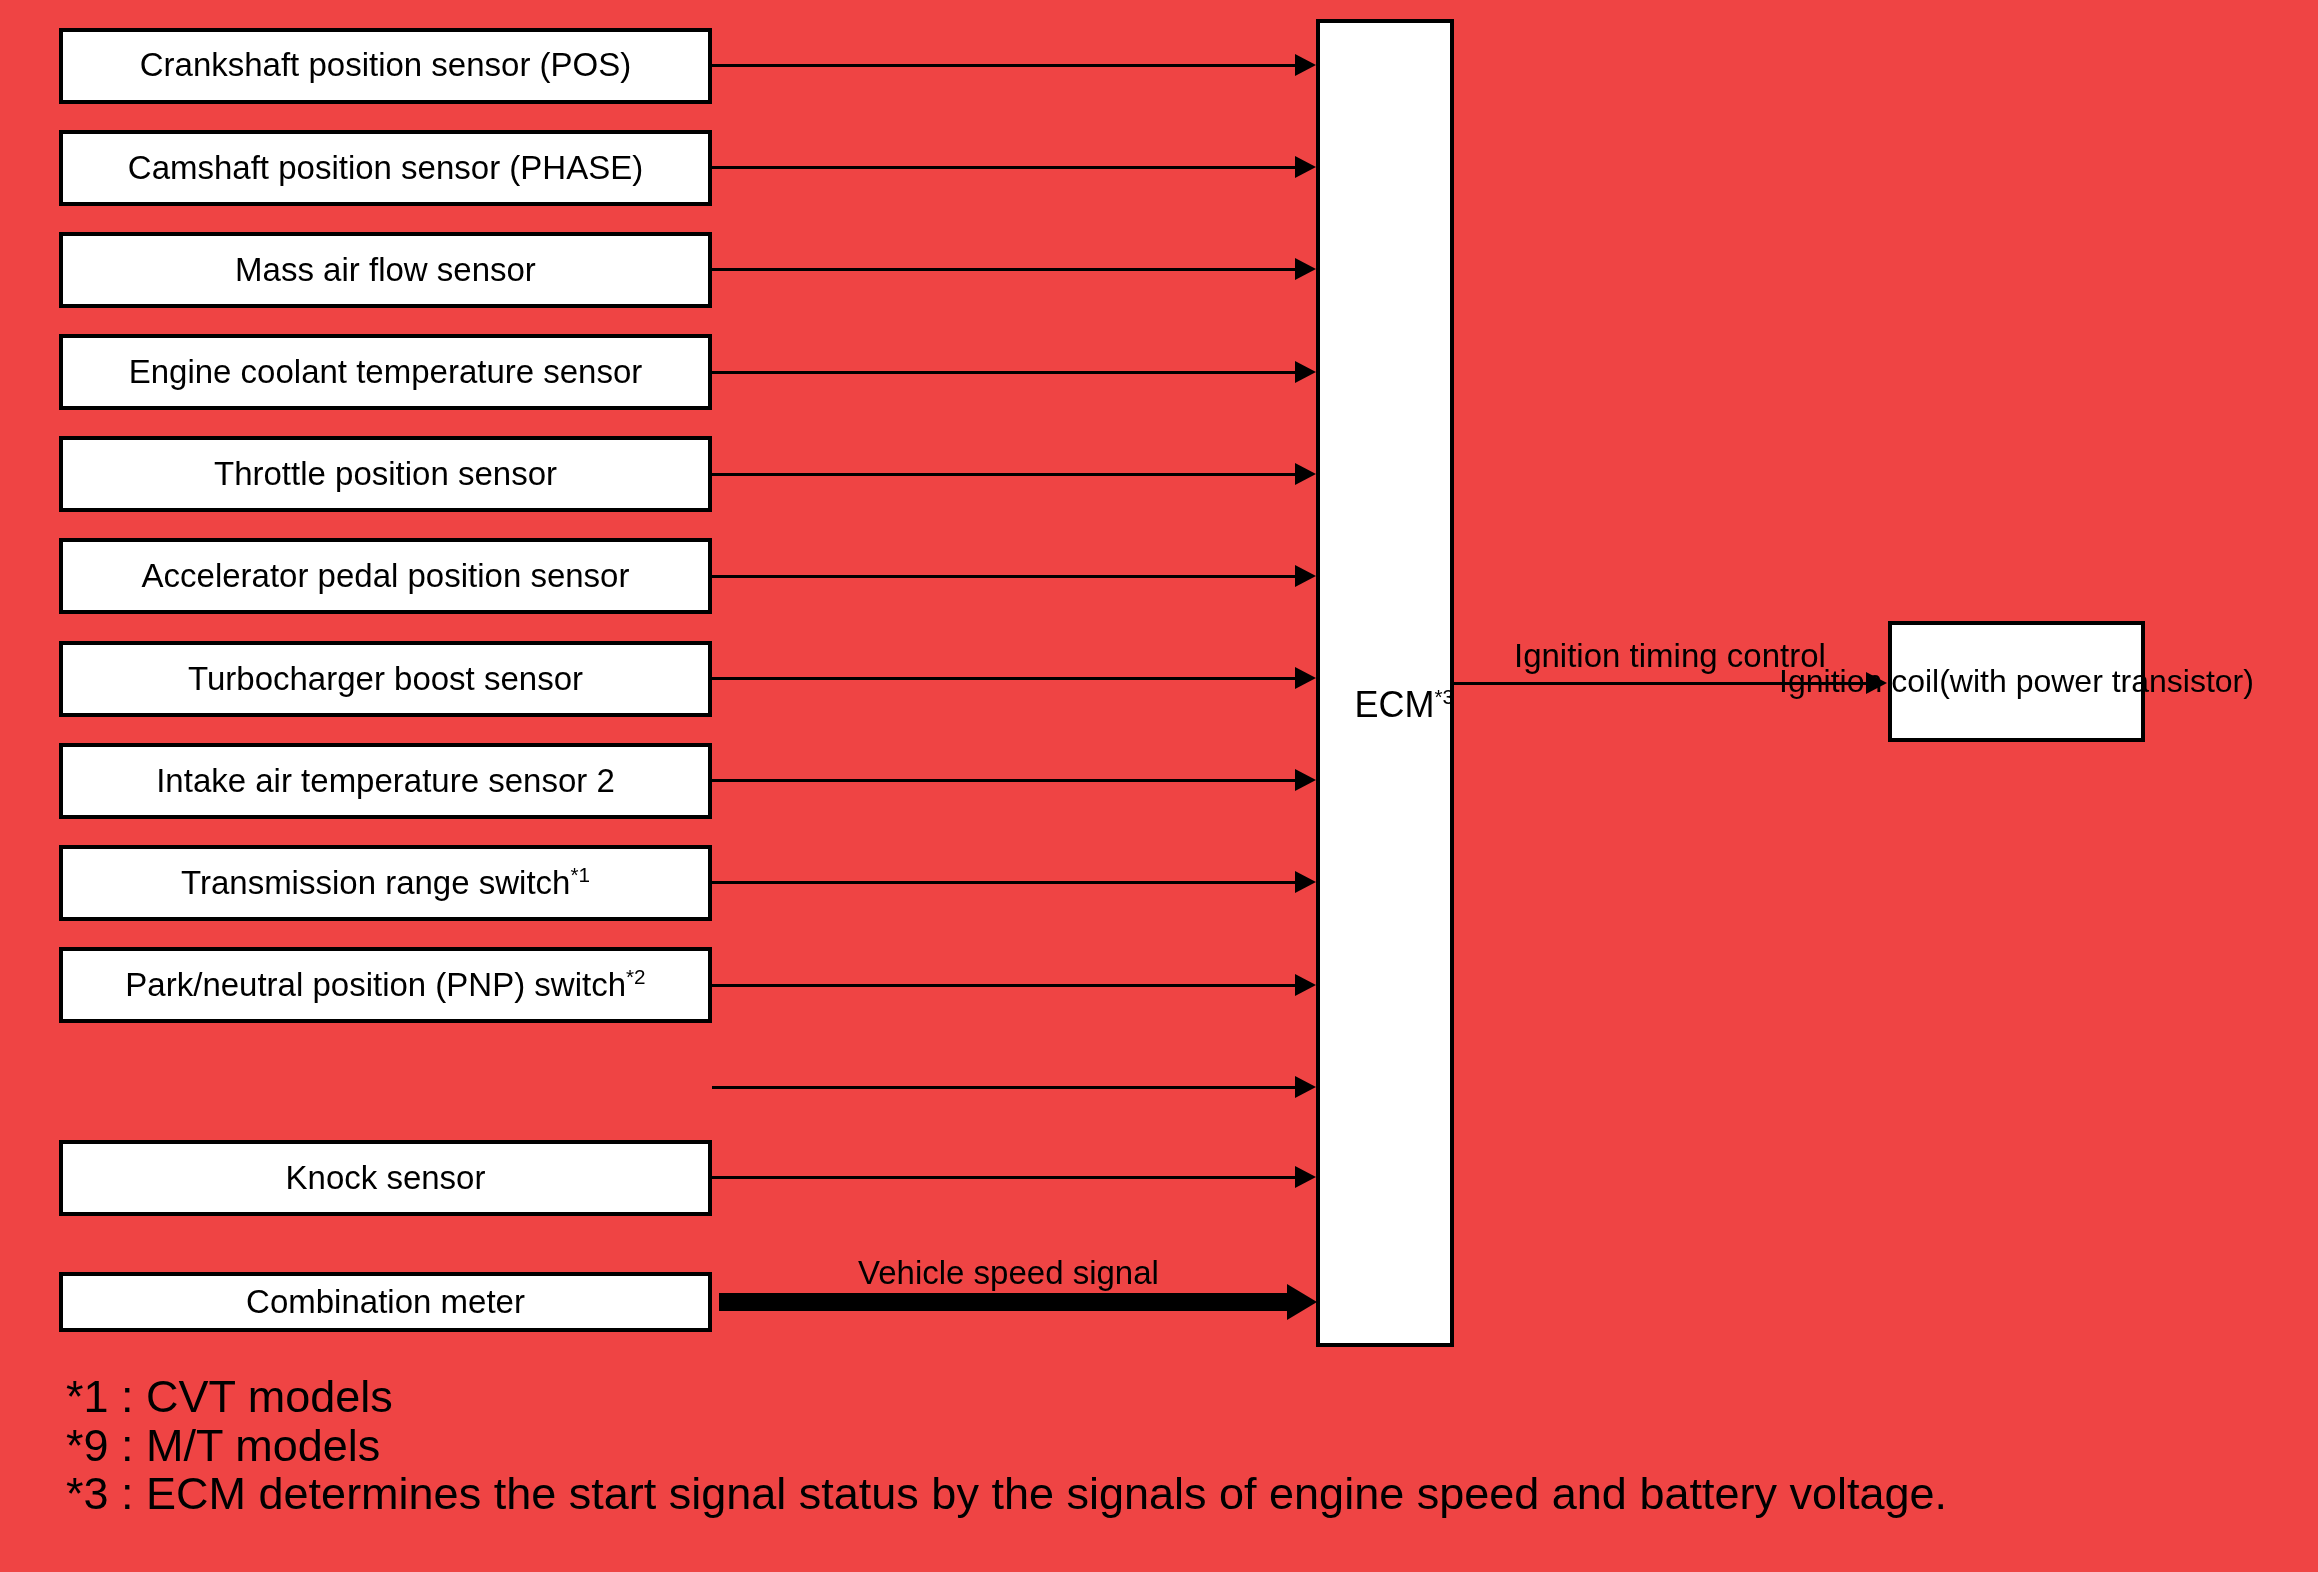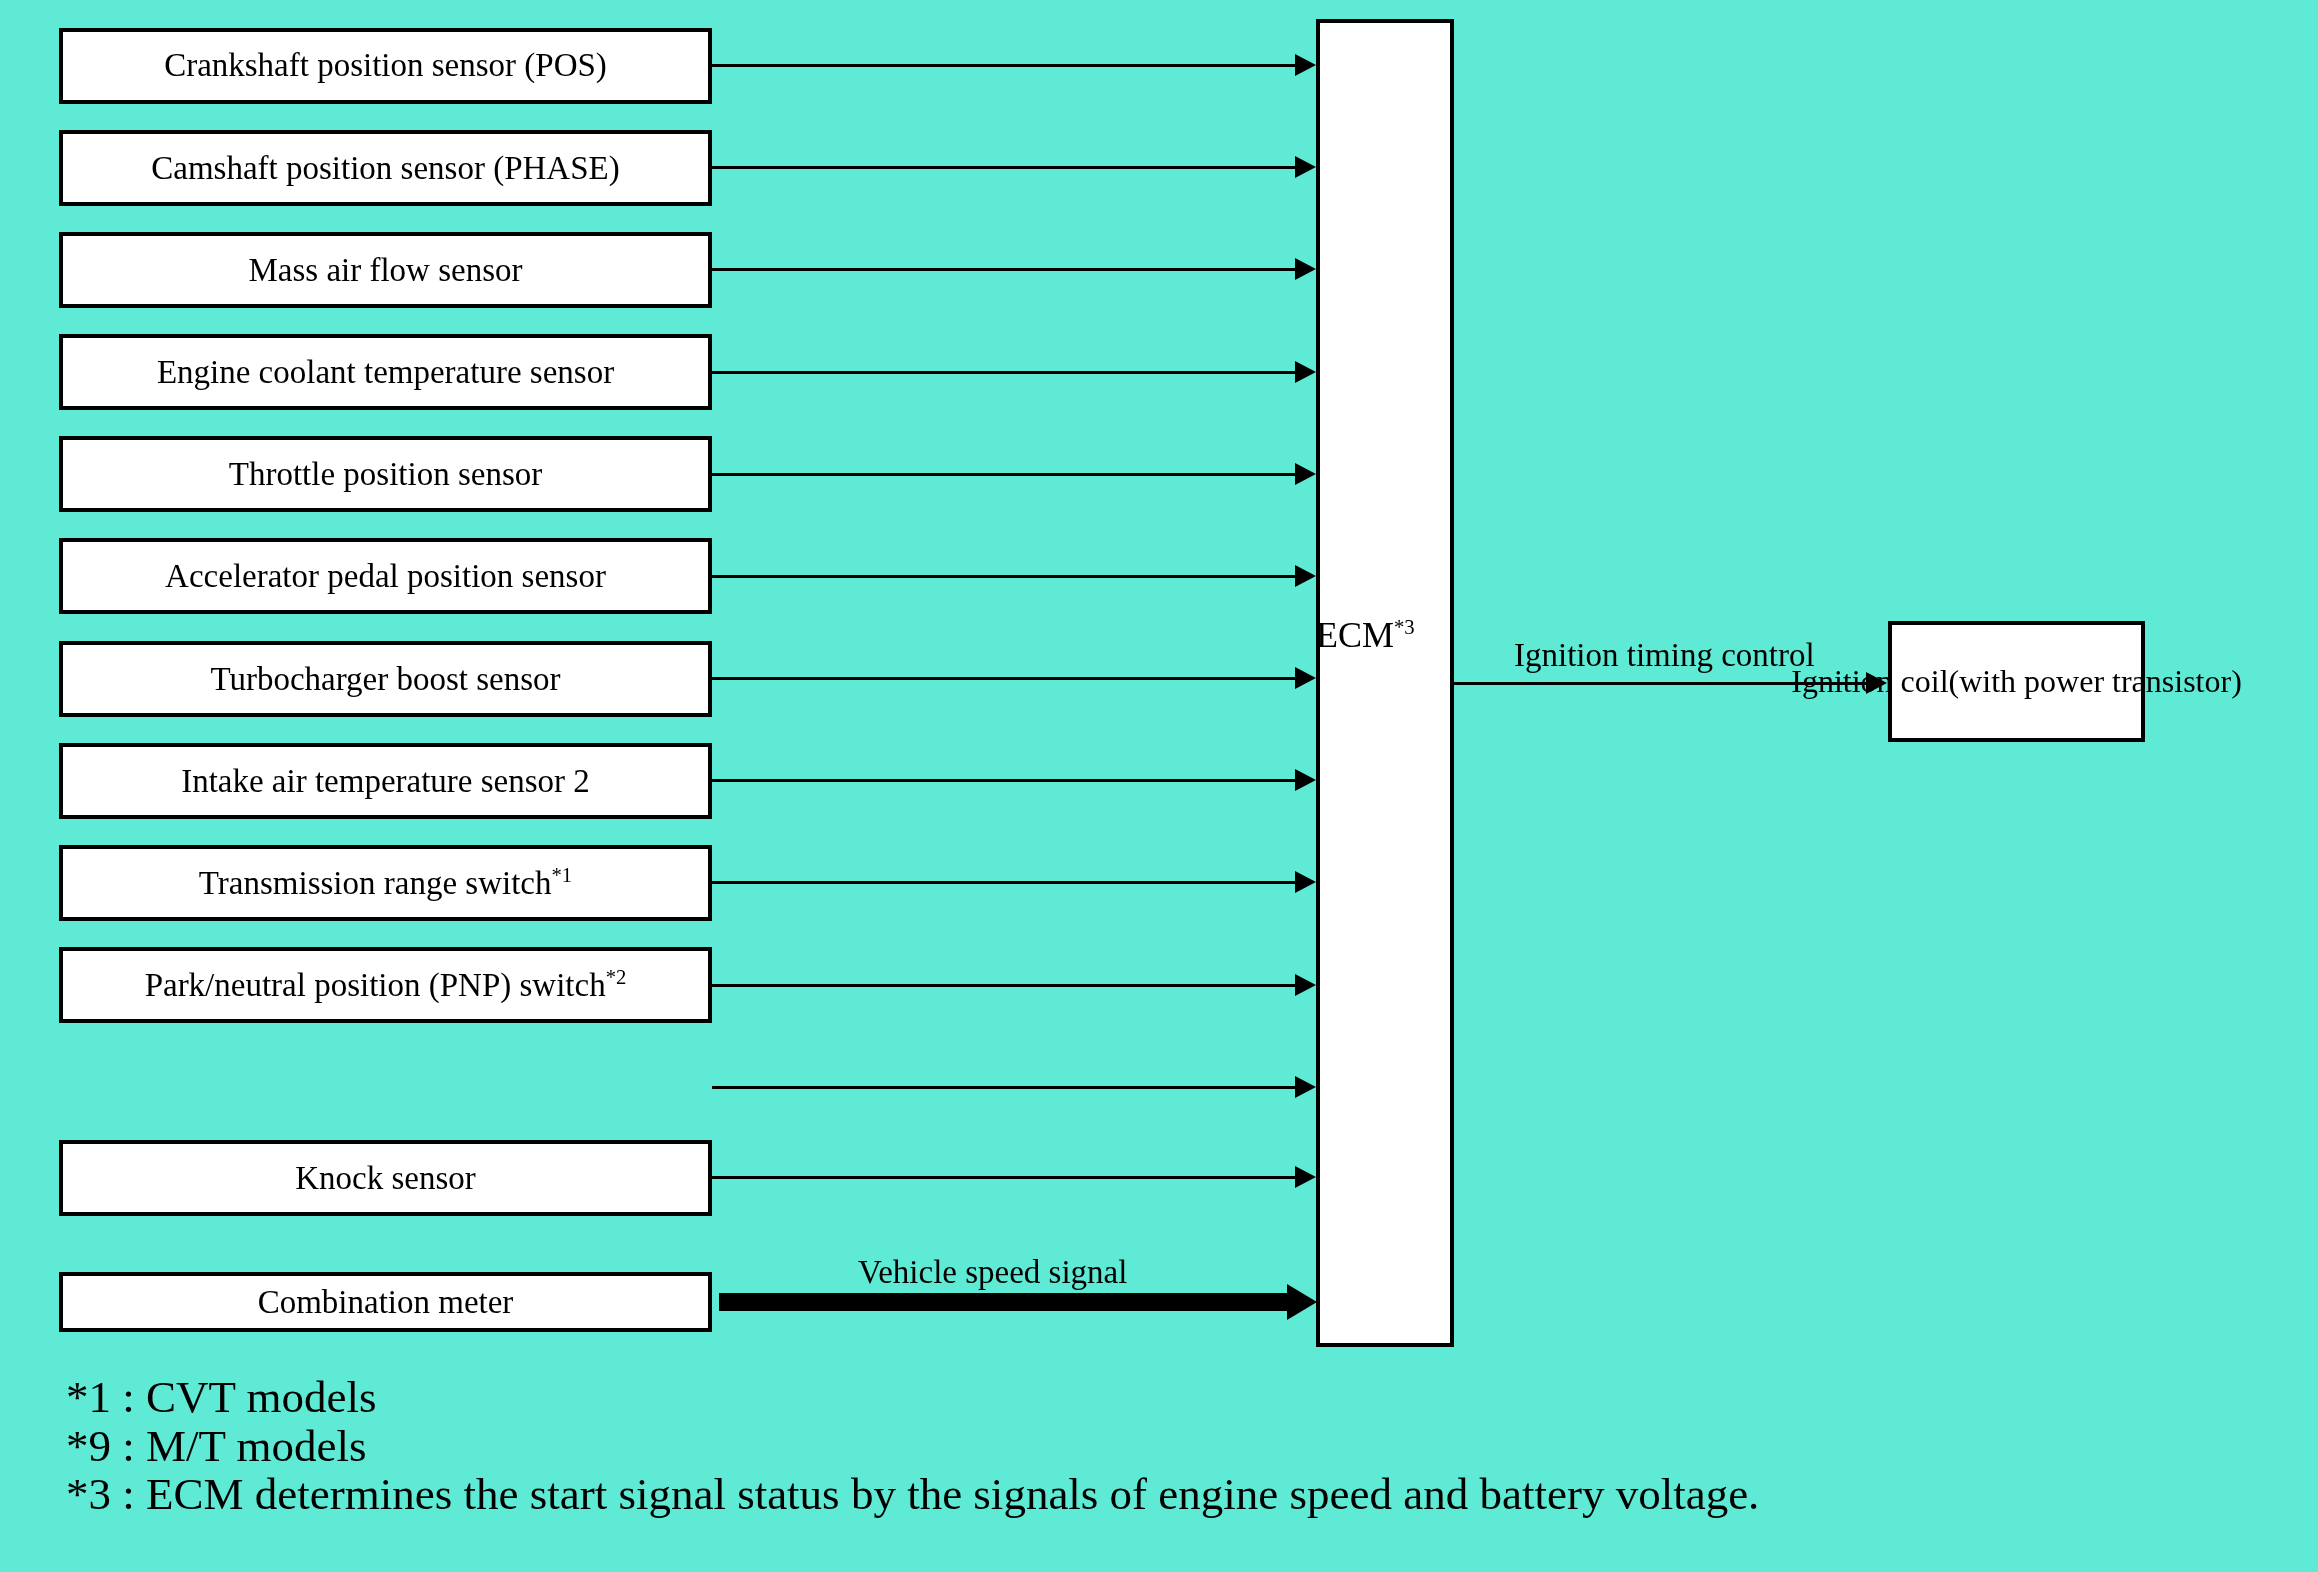--- a/index.html
+++ b/index.html
@@ -4,23 +4,22 @@
 <style>
   html,body{margin:0;padding:0;background:#ffffff;}
   body{
     font-family:"Liberation Sans", sans-serif;
     color:#000000;
   }
   #canvas{
     position:relative;
     width:2319px;
     height:1573px;
-    background:#5eead4;
+    background:#ef4444;
     overflow:hidden;
-    font-family:Liberation Serif, serif;
   }
 
   
   .inbox{
     position:absolute;
     left:59px;
     width:653px;
     box-sizing:border-box;
     border:4px solid #000;
     background:#fff;
@@ -47,23 +46,23 @@
     top:19px;
     width:138px;
     height:1328px;
     box-sizing:border-box;
     border:4.6px solid #000;
     background:#fff;
   }
   #ecm-label{
     position:absolute;
     left:1316px;
-    top:614px;
+    top:684px;
     width:138px;
-    text-align:left;
+    text-align:right;
     font-size:36px;
     white-space:nowrap;
   }
 
   
   #coil-box{
     position:absolute;
     left:1888px;
     top:621px;
     width:257px;

